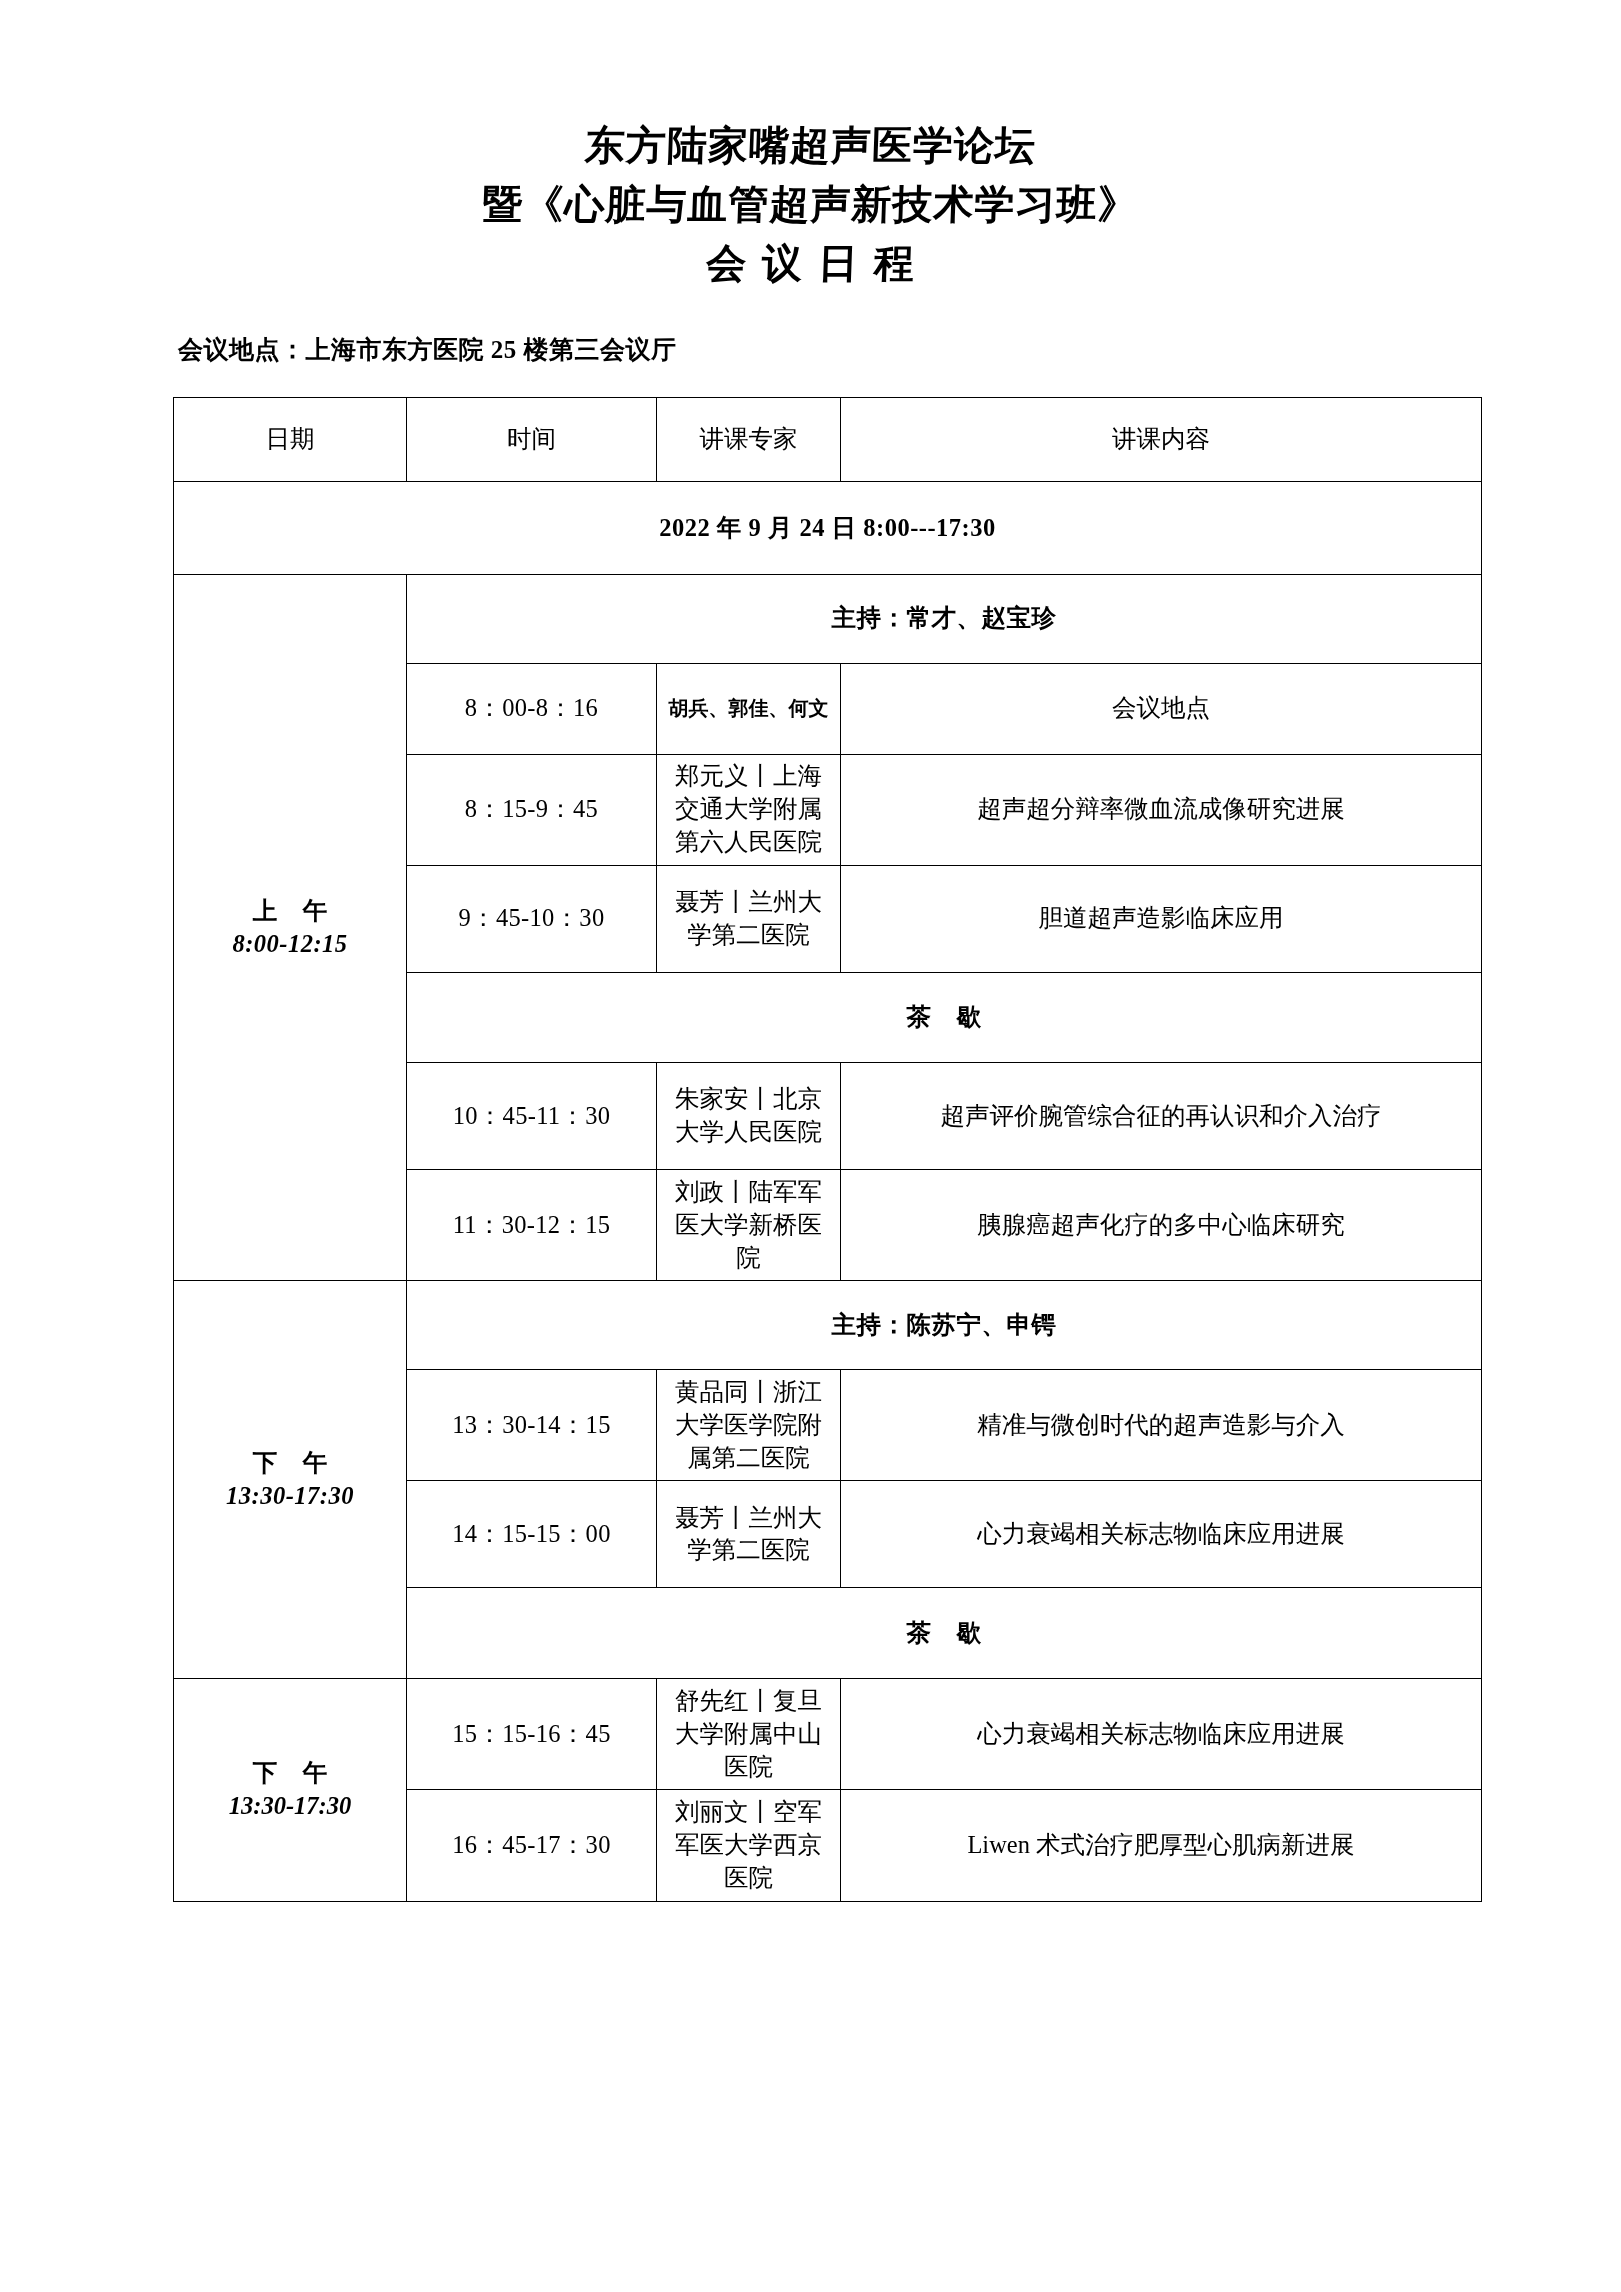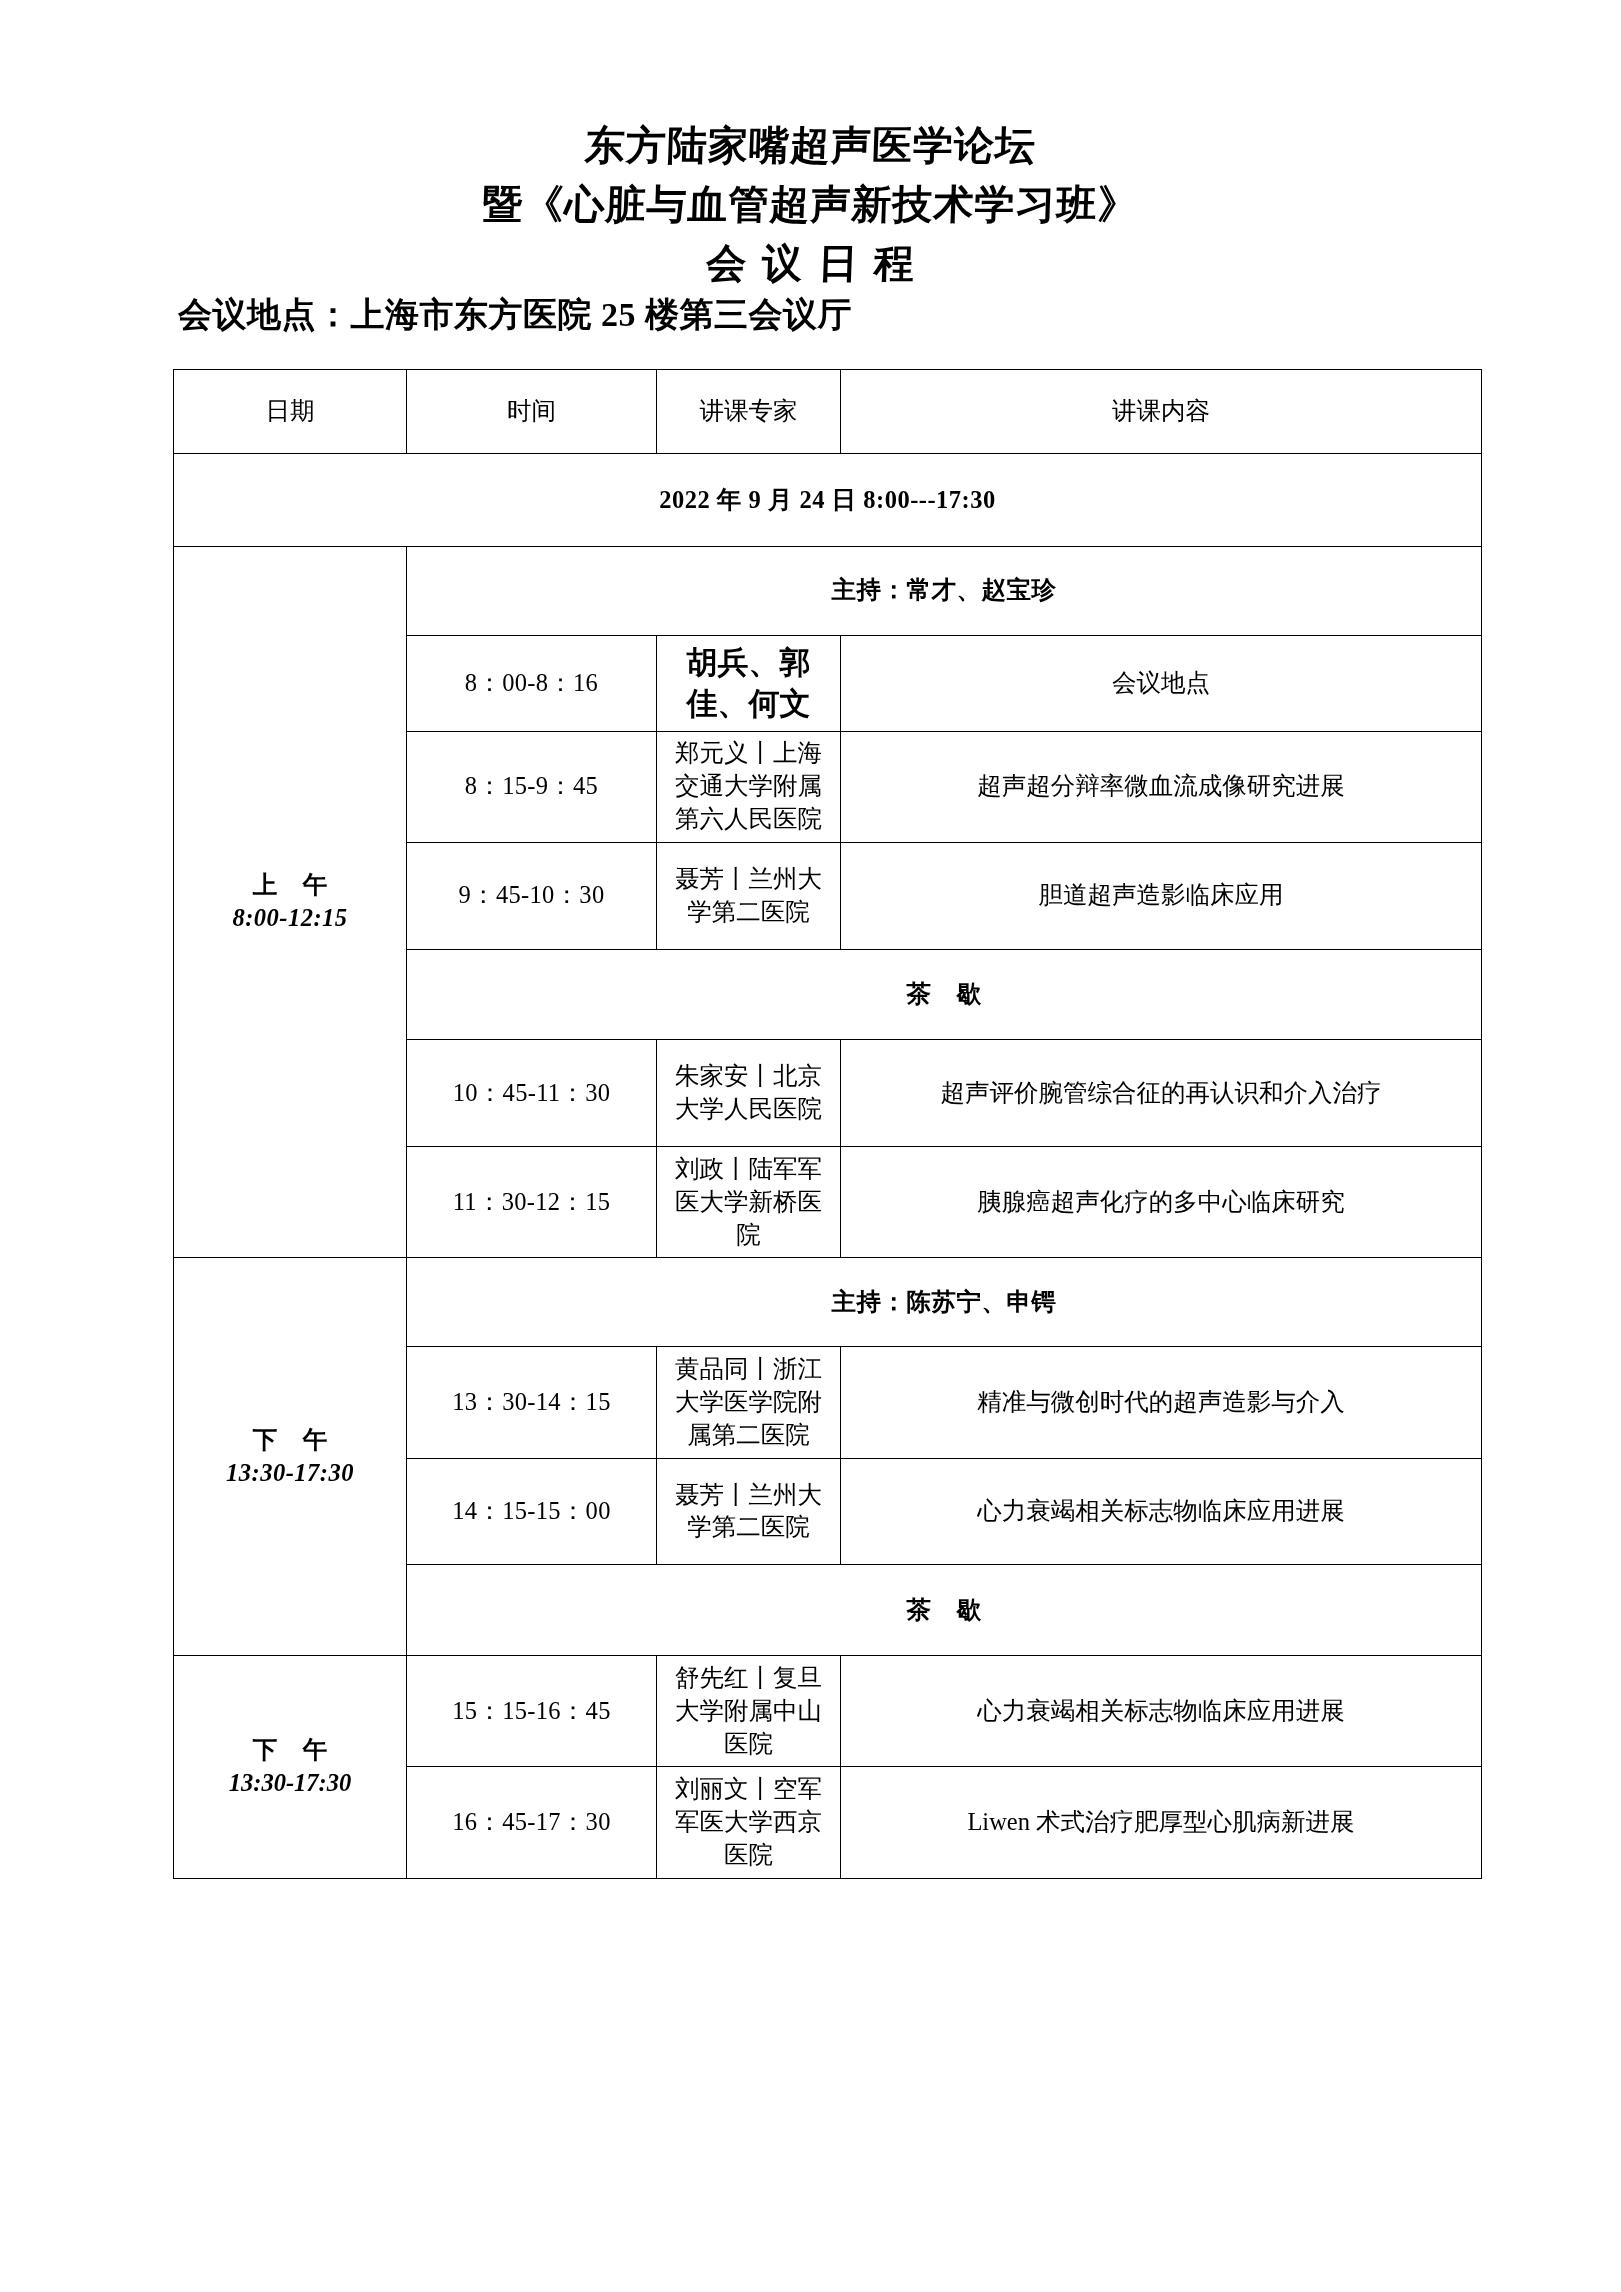--- a/index.html
+++ b/index.html
@@ -33,24 +33,25 @@
     font-weight: bold;
     font-size: 40px;
     line-height: 1.47;
     letter-spacing: 1px;
     white-space: pre;
     transform: skewX(-2deg);
   }
 
   
   .venue {
+    margin-top: 41px;
     padding-left: 178px;
     font-family: "Liberation Serif", "DejaVu Serif", serif;
     font-weight: bold;
-    font-size: 34px;
+    font-size: 25px;
     letter-spacing: 0.5px;
   }
 
   
   .sched-wrap {
     margin-top: 31px;
     padding-left: 173px;
     padding-right: 139px;
   }
   table.sched {
@@ -104,21 +105,21 @@
     display: block;
     letter-spacing: 9.8px;
     padding-left: 9.8px;
   }
   .daycell .dl-range {
     display: block;
     font-style: italic;
   }
   .tcell { font-size: 23.5px; letter-spacing: 0.3px; white-space: nowrap; }
   .spk  { font-size: 23.5px; }
-  .spk.bold { font-weight: bold; font-size: 31px; }
+  .spk.bold { font-weight: bold; font-size: 20px; }
   .topic{ font-size: 24.5px; }
   .row-tall td { height: 94px; }
   .row-mid  td { height: 78px; }
 </style>
 </head>
 <body>
 
 <div class="page">
 
   <div class="title-block">

